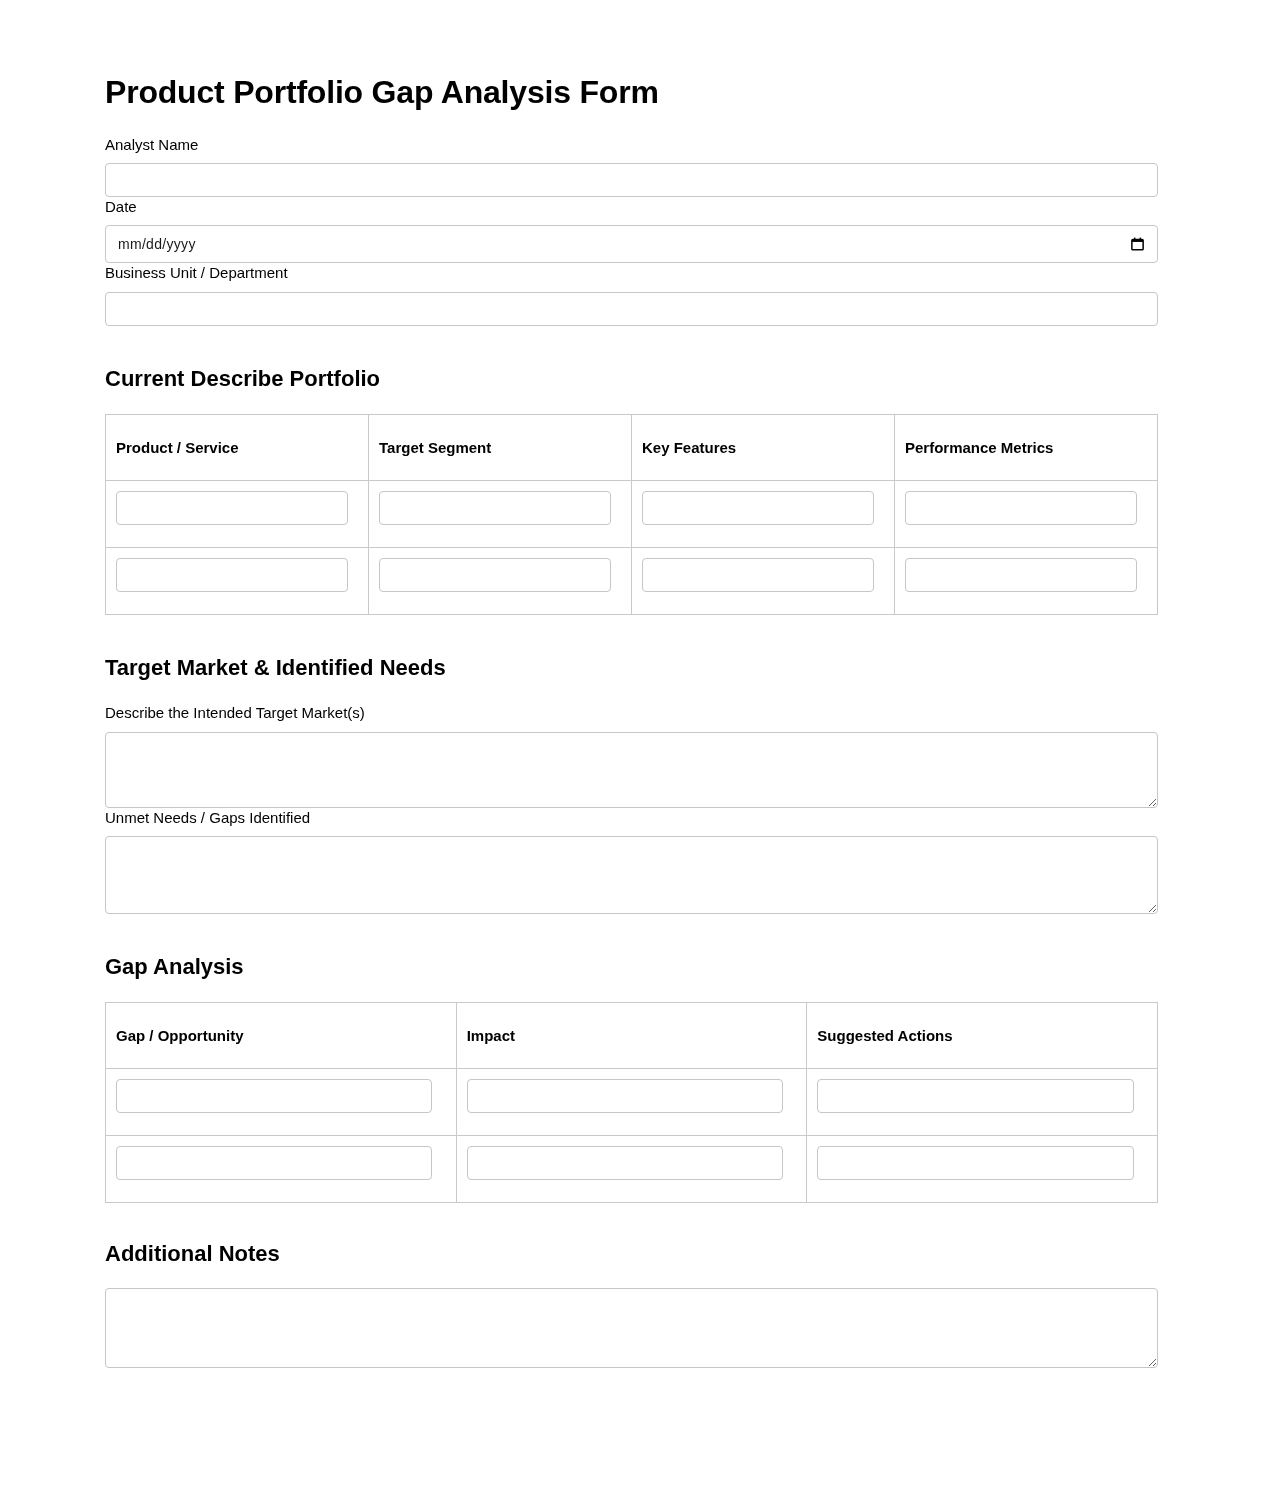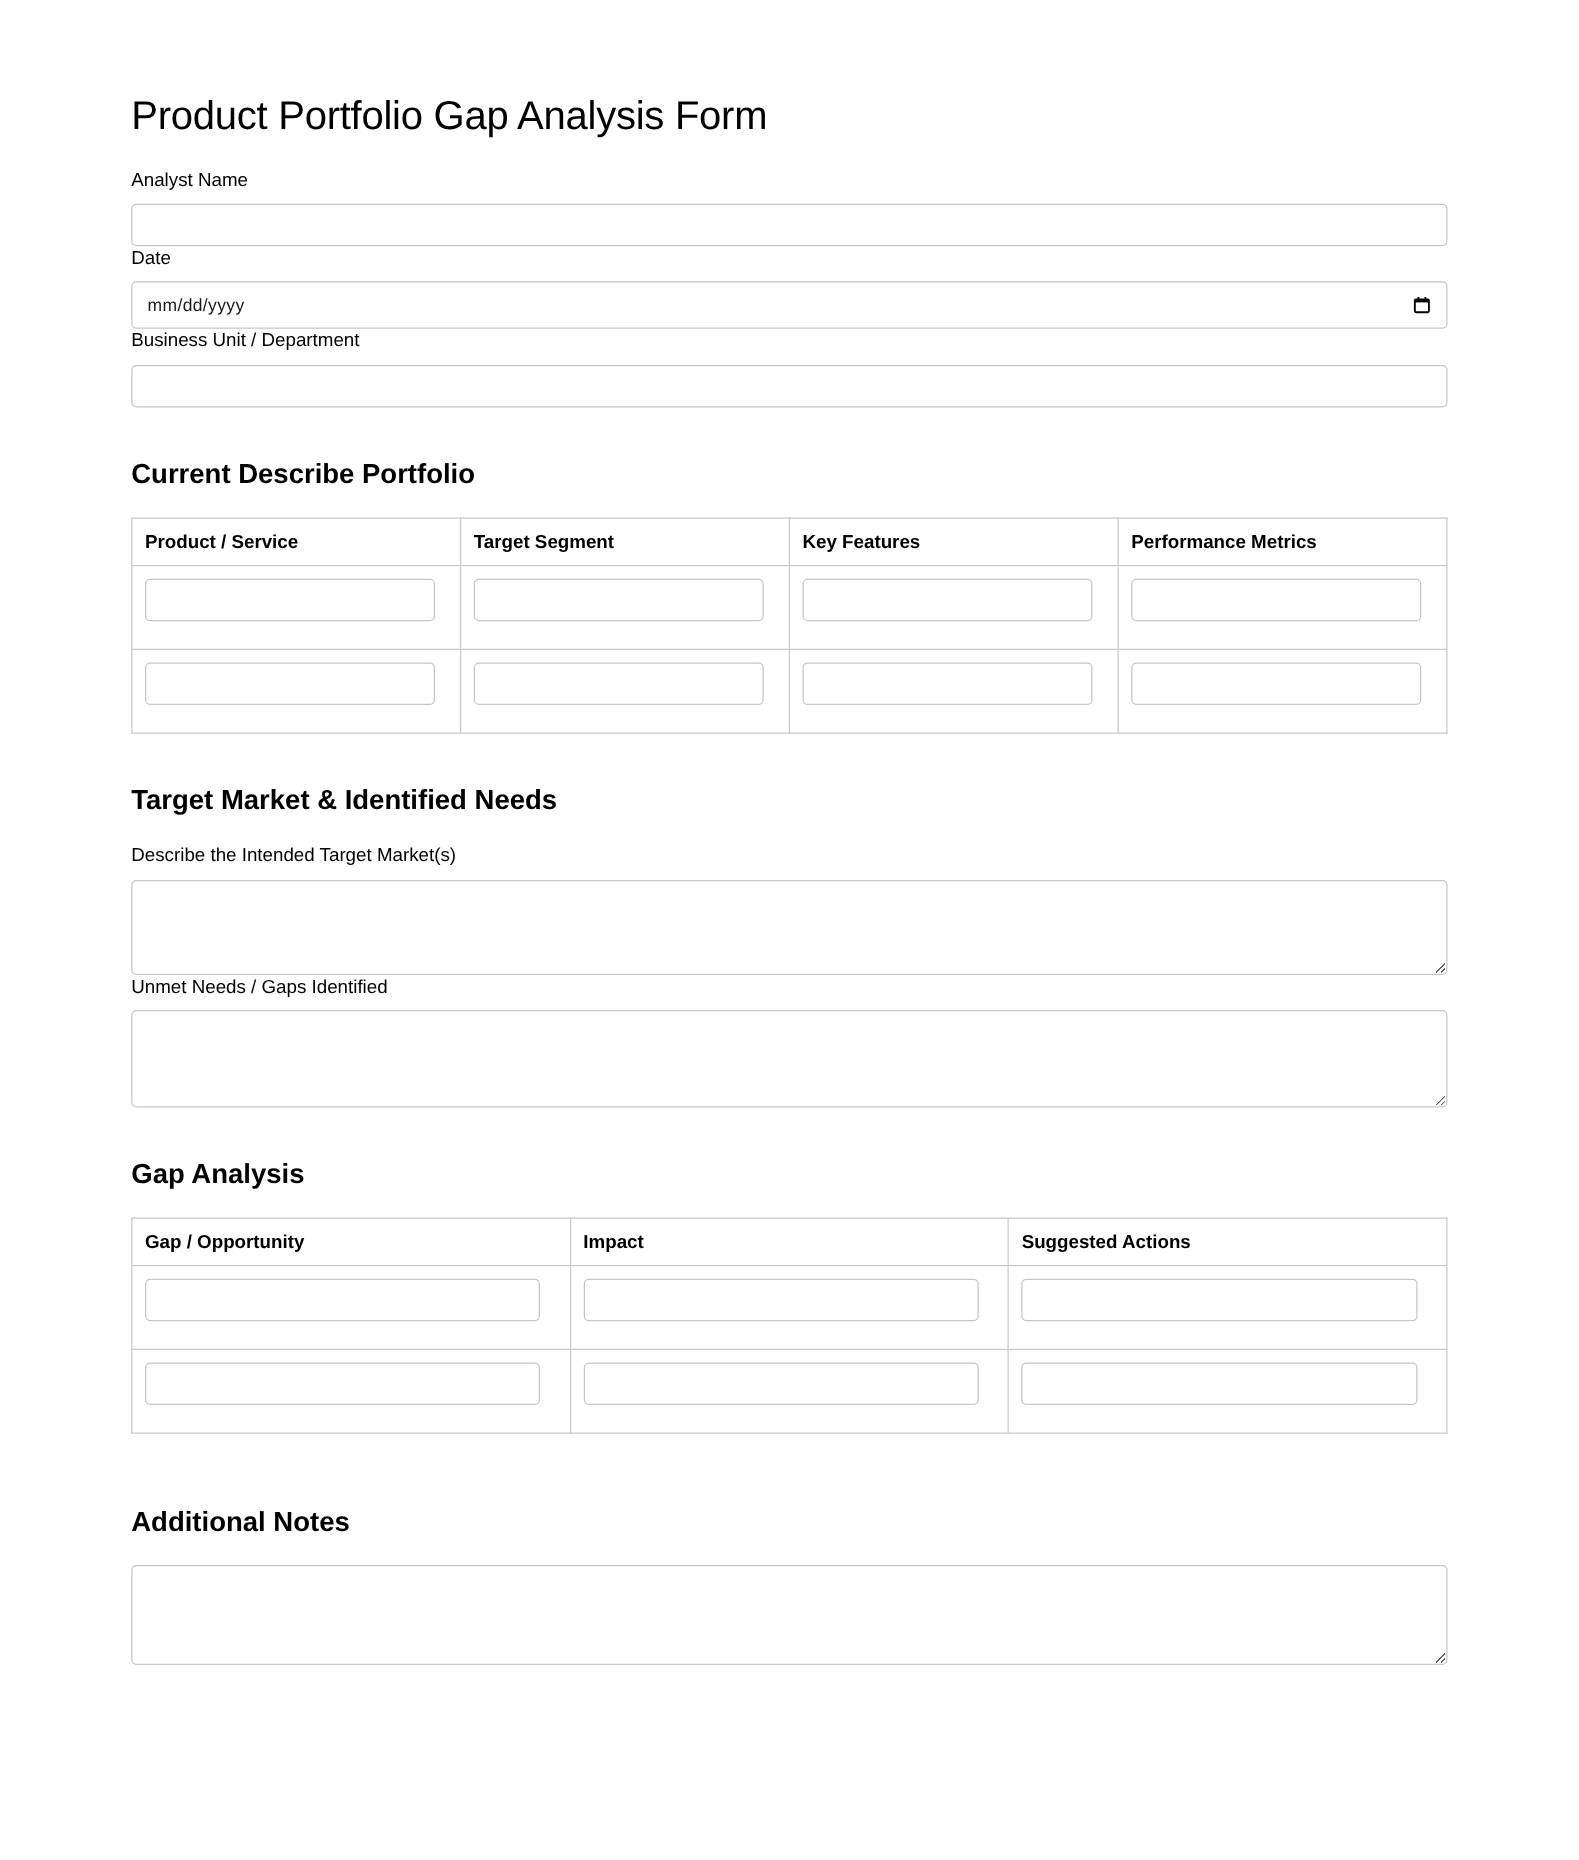--- a/index.html
+++ b/index.html
@@ -18,21 +18,21 @@
   }
   .page {
     width: 1053px;
     margin: 0 auto;
     padding-top: 74px;
     box-sizing: content-box;
   }
 
   h1.form-title {
     font-size: 32px;
-    font-weight: normal;
+    font-weight: bold;
     line-height: 1.15;
     margin: 0 0 24px 0;
     letter-spacing: -0.2px;
     color: #000;
   }
 
   h2.section-title {
     font-size: 22px;
     font-weight: bold;
     margin: 0 0 22px 0;
@@ -112,21 +112,21 @@
   table.grid {
     width: 100%;
     border-collapse: collapse;
     table-layout: fixed;
     border: 1px solid #c9c9c9;
   }
   table.grid th {
     text-align: left;
     font-size: 15px;
     font-weight: bold;
-    padding: 10px 10px;
+    padding: 24px 10px;
     border: 1px solid #c9c9c9;
     background: #ffffff;
     color: #000;
     vertical-align: middle;
   }
   table.grid td {
     border: 1px solid #c9c9c9;
     padding: 10px 10px 22px 10px;
     vertical-align: top;
     background: #ffffff;
@@ -158,21 +158,21 @@
     border: 1px solid #c6c6c6;
     border-radius: 4px;
     outline: none;
     resize: vertical;
     overflow: hidden;
   }
   textarea.area-target { height: 76px; }
   textarea.area-unmet  { height: 78px; }
   textarea.area-notes  { height: 80px; }
 
-  .notes-block { margin-top: 58px; }
+  .notes-block { margin-top: 38px; }
   .notes-block h2.section-title { margin-bottom: 20px; }
 </style>
 </head>
 <body>
 
 <div class="page">
 
   <h1 class="form-title">Product Portfolio Gap Analysis Form</h1>
 
   <div class="field">

